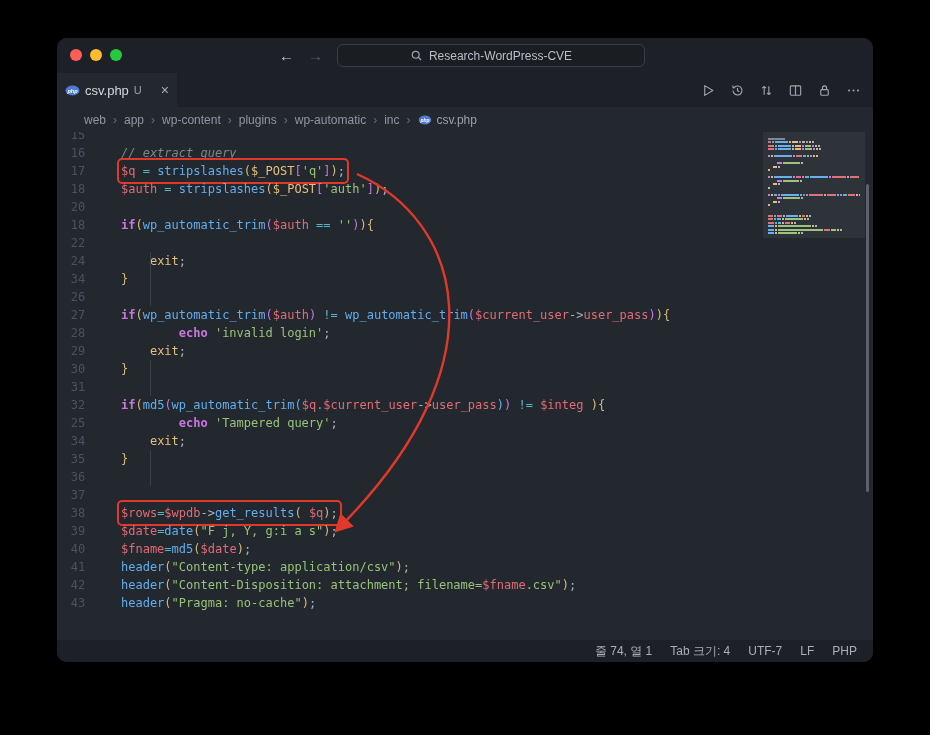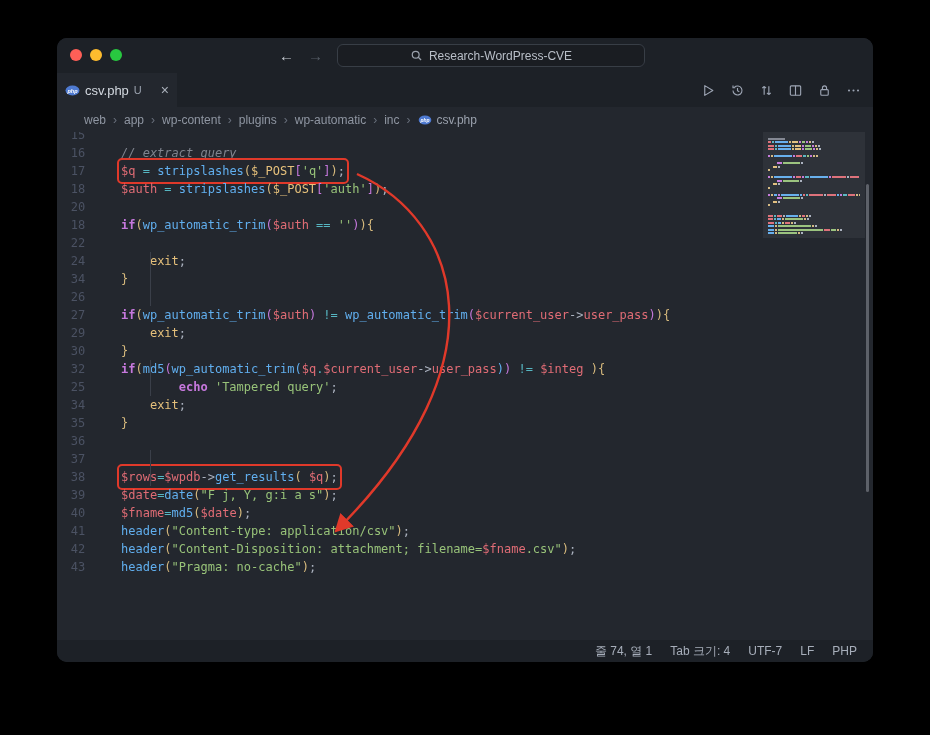--- a/index.html
+++ b/index.html
@@ -215,26 +215,34 @@
         </div>
         <div class="code-line">
           <span class="ln">26</span>
           <span class="code"></span>
         </div>
         <div class="code-line">
           <span class="ln">27</span>
           <span class="code"><span class="tk-k">if</span><span class="tk-b1">(</span><span class="tk-f">wp_automatic_trim</span><span class="tk-b2">(</span><span class="tk-v">$auth</span><span class="tk-b2">)</span><span class="tk-o"> != </span><span class="tk-f">wp_automatic_trim</span><span class="tk-b2">(</span><span class="tk-v">$current_user</span><span class="tk-p">-&gt;</span><span class="tk-v">user_pass</span><span class="tk-b2">)</span><span class="tk-b1">)</span><span class="tk-b1">{</span></span>
         </div>
         <div class="code-line">
+          <span class="ln">28</span>
+          <span class="code"><span class="tk-p">        </span><span class="tk-k">echo </span><span class="tk-s">'invalid login'</span><span class="tk-p">;</span></span>
+        </div>
+        <div class="code-line">
           <span class="ln">29</span>
           <span class="code"><span class="tk-p">    </span><span class="tk-y">exit</span><span class="tk-p">;</span></span>
         </div>
         <div class="code-line">
           <span class="ln">30</span>
           <span class="code"><span class="tk-b1">}</span></span>
+        </div>
+        <div class="code-line">
+          <span class="ln">31</span>
+          <span class="code"></span>
         </div>
         <div class="code-line">
           <span class="ln">32</span>
           <span class="code"><span class="tk-k">if</span><span class="tk-b1">(</span><span class="tk-f">md5</span><span class="tk-b2">(</span><span class="tk-f">wp_automatic_trim</span><span class="tk-b3">(</span><span class="tk-v">$q</span><span class="tk-o">.</span><span class="tk-v">$current_user</span><span class="tk-p">-&gt;</span><span class="tk-v">user_pass</span><span class="tk-b3">)</span><span class="tk-b2">)</span><span class="tk-o"> != </span><span class="tk-v">$integ </span><span class="tk-b1">)</span><span class="tk-b1">{</span></span>
         </div>
         <div class="code-line">
           <span class="ln">25</span>
           <span class="code"><span class="tk-p">        </span><span class="tk-k">echo </span><span class="tk-s">'Tampered query'</span><span class="tk-p">;</span></span>
         </div>
         <div class="code-line">

